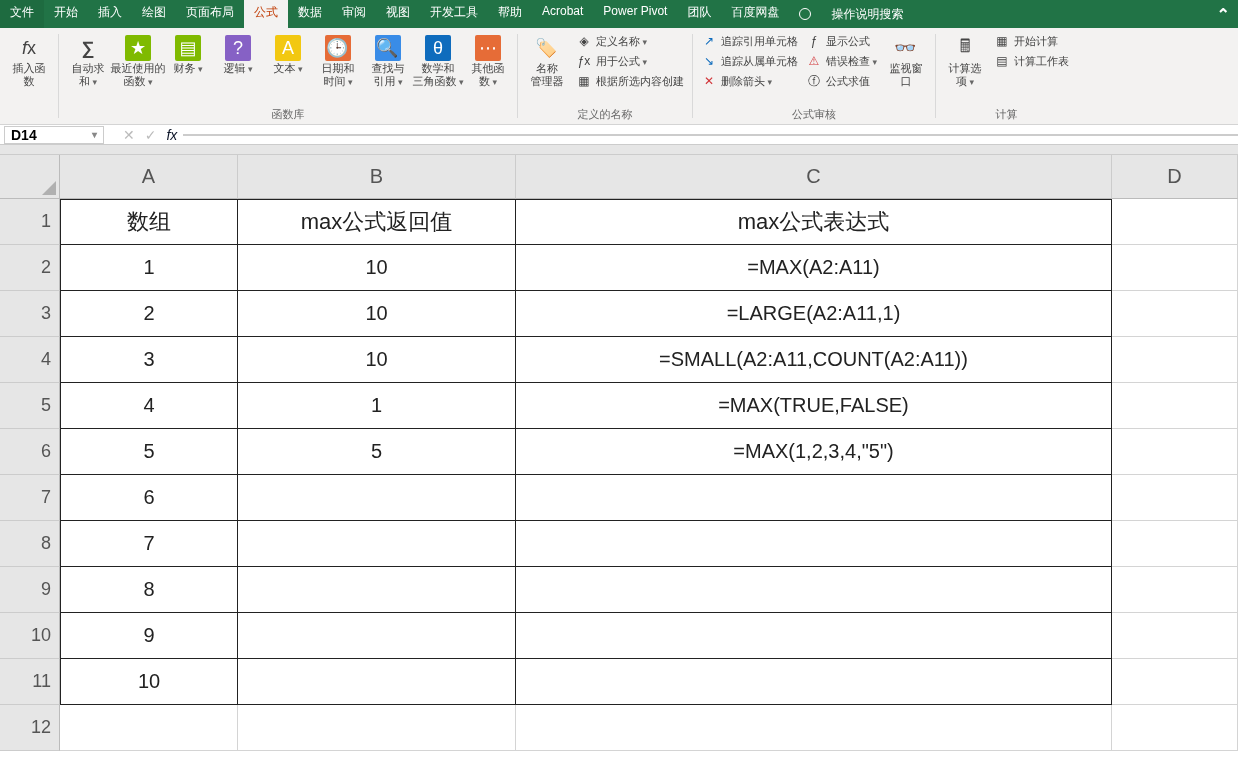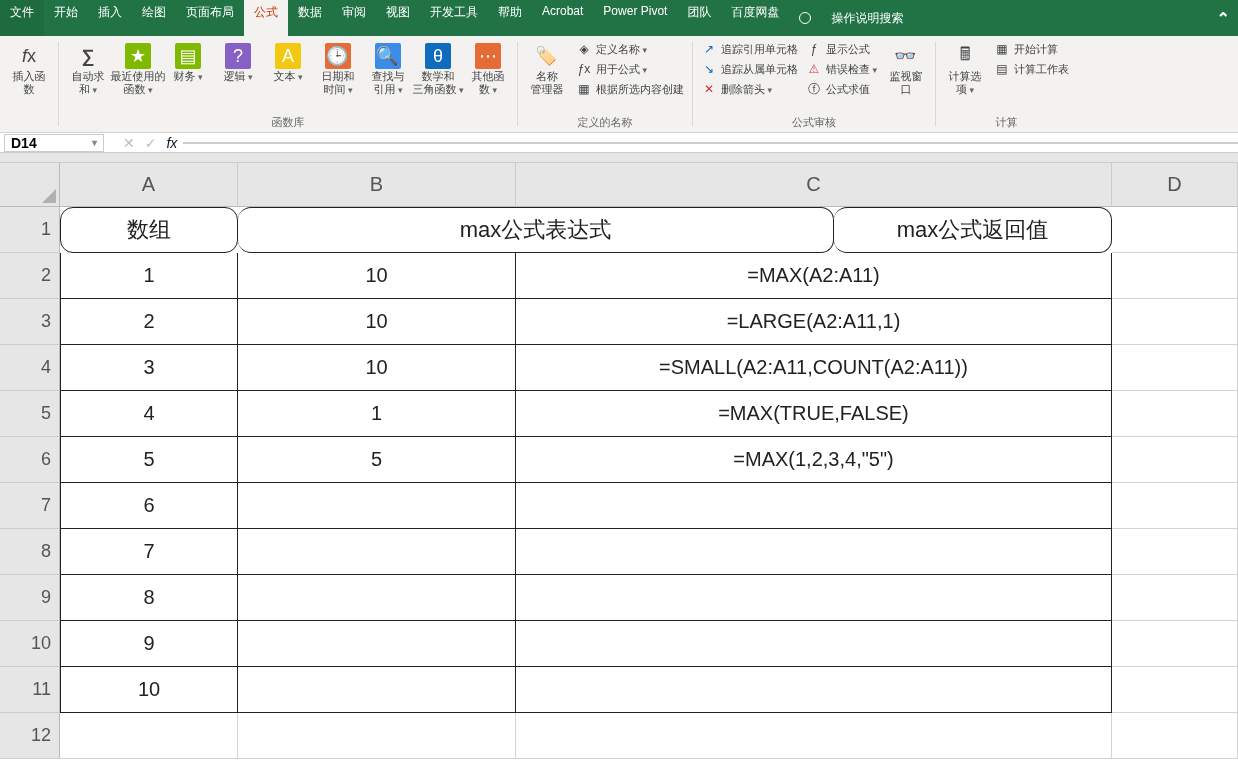--- a/index.html
+++ b/index.html
@@ -1,19 +1,19 @@
 <!DOCTYPE html>
 <html><head>
 <meta charset="utf-8">
 <style>
   * { box-sizing: border-box; margin: 0; padding: 0; }
   body { font-family: "Microsoft YaHei", Arial, sans-serif; font-size: 12px; background: #fff; width: 1238px; height: 772px; overflow: hidden; }
 
   
-  .menubar { background: #217346; height: 36px; display: flex; align-items: stretch; color: #fff; font-size: 12px; }
+  .menubar { background: #217346; height: 28px; display: flex; align-items: stretch; color: #fff; font-size: 12px; }
   .menubar .item { padding: 4px 10px 0 10px; cursor: pointer; }
   .menubar .item.file { background: #1e6b40; }
   .menubar .item.active { background: #f3f2f1; color: #c2410c; }
   .menubar .tell { display:flex; align-items:center; gap:20px; padding:0 10px; }
   .menubar .bulb { width:12px; height:12px; border:1px solid #fff; border-radius:50%; display:inline-block; position:relative;}
   .menubar .right { margin-left:auto; display:flex; align-items:center; padding:0 8px; font-size:16px; font-weight:bold;}
 
   
   .ribbon { background:#f3f2f1; height:97px; display:flex; border-bottom:1px solid #d4d4d4; font-size:11px; color:#444; }
   .rgroup { display:flex; flex-direction:column; justify-content:space-between; padding:4px 6px 2px 6px; }
@@ -46,21 +46,21 @@
   .rowheads { display:flex; flex-direction:column; }
   .corner { width:60px; height:44px; background:#e6e6e6; border-right:1px solid #bbb; border-bottom:1px solid #bbb; position:relative;}
   .corner::after{ content:""; position:absolute; right:3px; bottom:3px; width:0;height:0;border-left:14px solid transparent; border-bottom:14px solid #b0b0b0;}
   .rowhead { width:60px; height:46px; background:#e6e6e6; border-right:1px solid #bbb; border-bottom:1px solid #ccc; display:flex; align-items:center; justify-content:flex-end; padding-right:8px; font-size:18px; color:#555;}
   .cols { display:flex; flex-direction:column; flex:1;}
   .colheads { display:flex; height:44px;}
   .colhead { background:#e6e6e6; border-right:1px solid #ccc; border-bottom:1px solid #bbb; display:flex; align-items:center; justify-content:center; font-size:20px; color:#555;}
   .row { display:flex; height:46px; }
   .cell { border-right:1px solid #d4d4d4; border-bottom:1px solid #d4d4d4; display:flex; align-items:center; justify-content:center; padding:0 6px; background:#fff;}
   .cell.bord { border-right:1px solid #222; border-bottom:1px solid #222; }
-  .row.firstdata .cell.bord { border-top:1px solid #222;border-radius:13px; }
+  .row.firstdata .cell.bord { border-top:1px solid #222; }
   .cell.bord.first { border-left:1px solid #222; }
   .cw-A{width:178px;} .cw-B{width:278px;} .cw-C{width:596px;} .cw-D{width:126px;}
   .hdr { font-size:22px; }
 </style>
 </head>
 <body>
 
 <div class="menubar">
   <div class="item file">文件</div>
   <div class="item">开始</div>
@@ -279,22 +279,22 @@
   <div class="cols">
     <div class="colheads">
       <div class="colhead cw-A">A</div>
       <div class="colhead cw-B">B</div>
       <div class="colhead cw-C">C</div>
       <div class="colhead cw-D">D</div>
     </div>
 
     <div class="row firstdata">
       <div class="cell bord first cw-A hdr">数组</div>
+      <div class="cell bord cw-B hdr">max公式返回值</div>
       <div class="cell bord cw-C hdr">max公式表达式</div>
-      <div class="cell bord cw-B hdr">max公式返回值</div>
       <div class="cell cw-D"></div>
     </div>
 
     <div class="row">
         <div class="cell bord first cw-A">1</div>
         <div class="cell bord cw-B">10</div>
         <div class="cell bord cw-C">=MAX(A2:A11)</div>
         <div class="cell cw-D"></div>
       </div>
     <div class="row">

